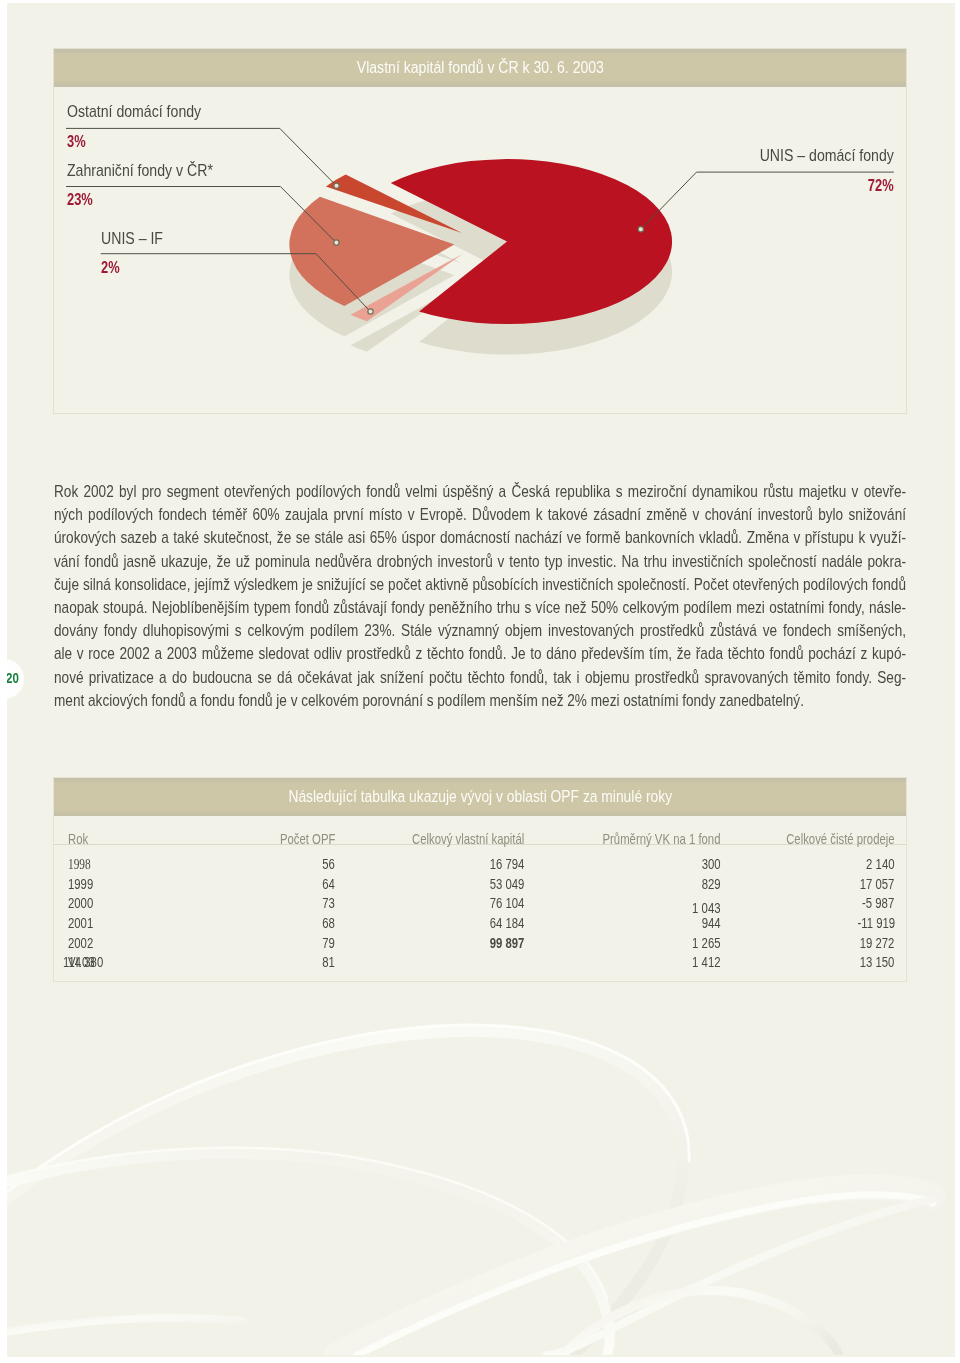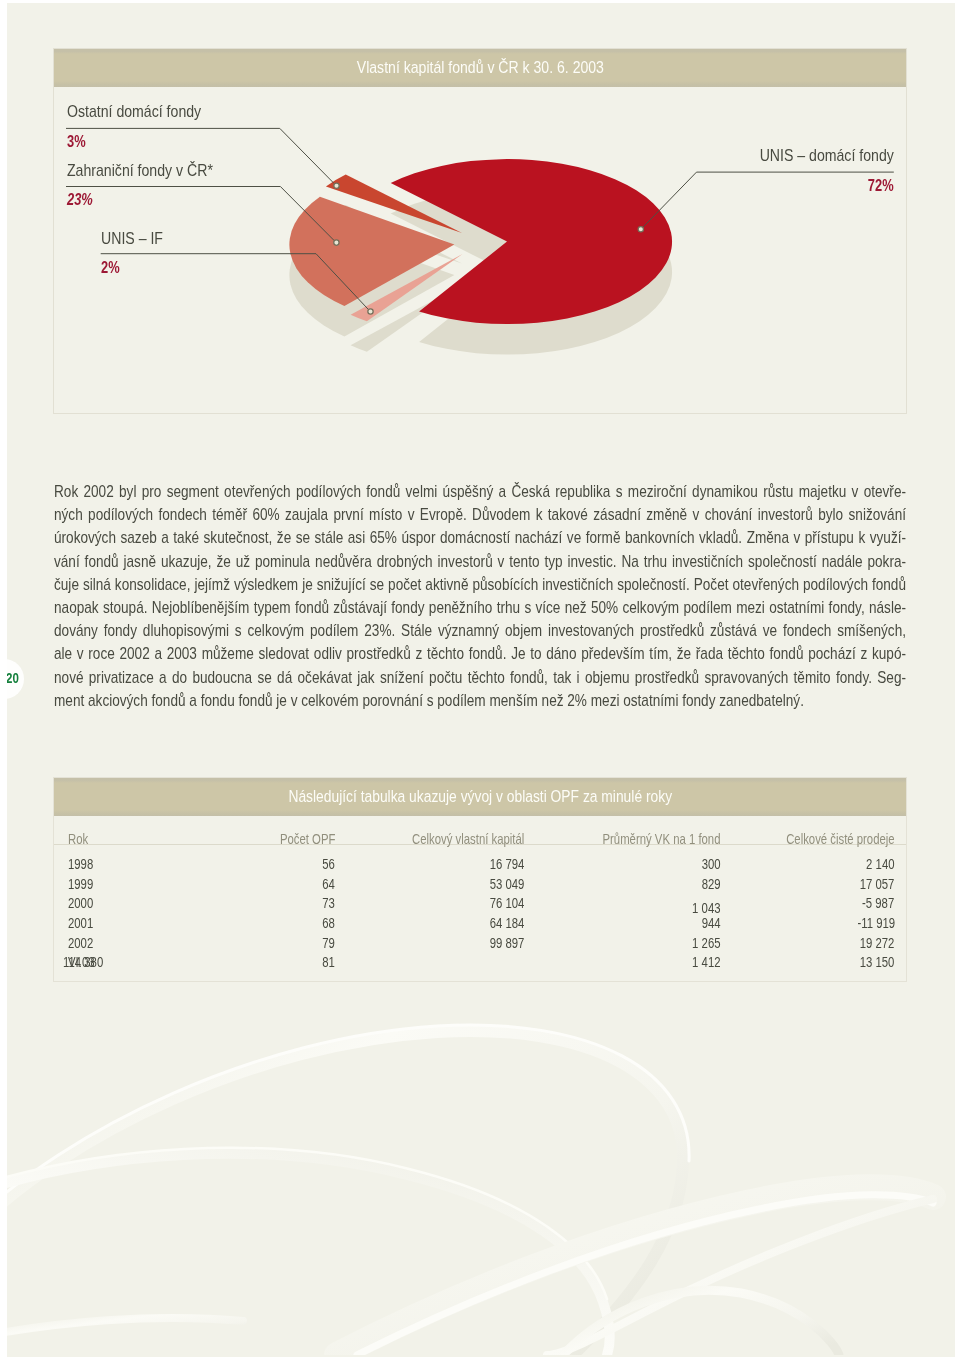--- a/index.html
+++ b/index.html
@@ -120,21 +120,21 @@
       </div>
       <div class="lbl" style="left:14.3px;top:54.5px;">
         <div class="name">Ostatní domácí fondy</div>
       </div>
       <div class="lbl pctbox" style="left:14.3px;top:83.6px;">
         <div class="pct">3%</div>
       </div>
       <div class="lbl" style="left:13.7px;top:113px;">
         <div class="name">Zahraniční fondy v ČR*</div>
       </div>
-      <div class="lbl pctbox" style="left:14.4px;top:141.0px;font-style:italic;">
+      <div class="lbl pctbox" style="left:14.4px;top:141.0px;">
         <div class="pct">23%</div>
       </div>
       <div class="lbl" style="left:48.3px;top:181.5px;">
         <div class="name">UNIS – IF</div>
       </div>
       <div class="lbl pctbox" style="left:48.3px;top:209.4px;">
         <div class="pct">2%</div>
       </div>
       <div class="lbl right" style="left:0;top:97.9px;width:840.8px;">
         <div class="name">UNIS – domácí fondy</div>
@@ -165,21 +165,21 @@
       <div class="hdr">
         <span><i>Následující tabulka ukazuje vývoj v oblasti OPF za minulé roky</i></span>
       </div>
       <div class="sepline"></div>
       <div id="tblcells">
           <div class="cell l colh" style="top: 54.5px; left: 14.8px;"><i>Rok</i></div>
           <div class="cell colh" style="top: 54.5px; left: 0px; width: 282.1px; text-align: right;"><i>Počet OPF</i></div>
           <div class="cell colh" style="top: 54.5px; left: 0px; width: 471.5px; text-align: right;"><i>Celkový vlastní kapitál</i></div>
           <div class="cell colh" style="top: 54.5px; left: 0px; width: 667.5px; text-align: right;"><i>Průměrný VK na 1 fond</i></div>
           <div class="cell colh" style="top: 54.5px; left: 0px; width: 841.5px; text-align: right;"><i>Celkové čisté prodeje</i></div>
-          <div class="cell l " style="top: 80.1px; left: 14.8px;"><i>1998</i></div>
+          <div class="cell l " style="top: 80.1px; left: 14.8px; font-family: Liberation Serif, serif;"><i>1998</i></div>
           <div class="cell " style="top: 80.1px; left: 0px; width: 282.1px; text-align: right;"><i>56</i></div>
           <div class="cell " style="top: 80.1px; left: 0px; width: 471.5px; text-align: right;"><i>16 794</i></div>
           <div class="cell " style="top: 80.1px; left: 0px; width: 667.5px; text-align: right;"><i>300</i></div>
           <div class="cell " style="top: 80.1px; left: 0px; width: 841.5px; text-align: right;"><i>2 140</i></div>
           <div class="cell l " style="top: 99.64px; left: 14.8px;"><i>1999</i></div>
           <div class="cell " style="top: 99.64px; left: 0px; width: 282.1px; text-align: right;"><i>64</i></div>
           <div class="cell " style="top: 99.64px; left: 0px; width: 471.5px; text-align: right;"><i>53 049</i></div>
           <div class="cell " style="top: 99.64px; left: 0px; width: 667.5px; text-align: right;"><i>829</i></div>
           <div class="cell " style="top: 99.64px; left: 0px; width: 841.5px; text-align: right;"><i>17 057</i></div>
           <div class="cell l " style="top: 119.18px; left: 14.8px;"><i>2000</i></div>
@@ -187,21 +187,21 @@
           <div class="cell " style="top: 119.18px; left: 0px; width: 471.5px; text-align: right;"><i>76 104</i></div>
           <div class="cell " style="top: 124px; left: 0px; width: 667.5px; text-align: right;"><i>1 043</i></div>
           <div class="cell " style="top: 119.18px; left: 0px; width: 841.5px; text-align: right;"><i>-5 987</i></div>
           <div class="cell l " style="top: 138.72px; left: 14.8px;"><i>2001</i></div>
           <div class="cell " style="top: 138.72px; left: 0px; width: 282.1px; text-align: right;"><i>68</i></div>
           <div class="cell " style="top: 138.72px; left: 0px; width: 471.5px; text-align: right;"><i>64 184</i></div>
           <div class="cell " style="top: 138.72px; left: 0px; width: 667.5px; text-align: right;"><i>944</i></div>
           <div class="cell " style="top: 138.72px; left: 0px; width: 841.5px; text-align: right;"><i>-11 919</i></div>
           <div class="cell l " style="top: 158.26px; left: 14.8px;"><i>2002</i></div>
           <div class="cell " style="top: 158.26px; left: 0px; width: 282.1px; text-align: right;"><i>79</i></div>
-          <div class="cell " style="top: 158.26px; left: 0px; width: 471.5px; text-align: right;"><i>99 897</i></div>
+          <div class="cell " style="top: 158.26px; left: 0px; width: 471.5px; text-align: right; font-weight: bold;"><i>99 897</i></div>
           <div class="cell " style="top: 158.26px; left: 0px; width: 667.5px; text-align: right;"><i>1 265</i></div>
           <div class="cell " style="top: 158.26px; left: 0px; width: 841.5px; text-align: right;"><i>19 272</i></div>
           <div class="cell l " style="top: 177.8px; left: 14.8px;"><i>VI.03</i></div>
           <div class="cell " style="top: 177.8px; left: 0px; width: 282.1px; text-align: right;"><i>81</i></div>
           <div class="cell " style="top: 177.8px; left: 0px; width: 471.5px; text-align: left;"><i>114 380</i></div>
           <div class="cell " style="top: 177.8px; left: 0px; width: 667.5px; text-align: right;"><i>1 412</i></div>
           <div class="cell " style="top: 177.8px; left: 0px; width: 841.5px; text-align: right;"><i>13 150</i></div>
         </div>
     </div>
 

